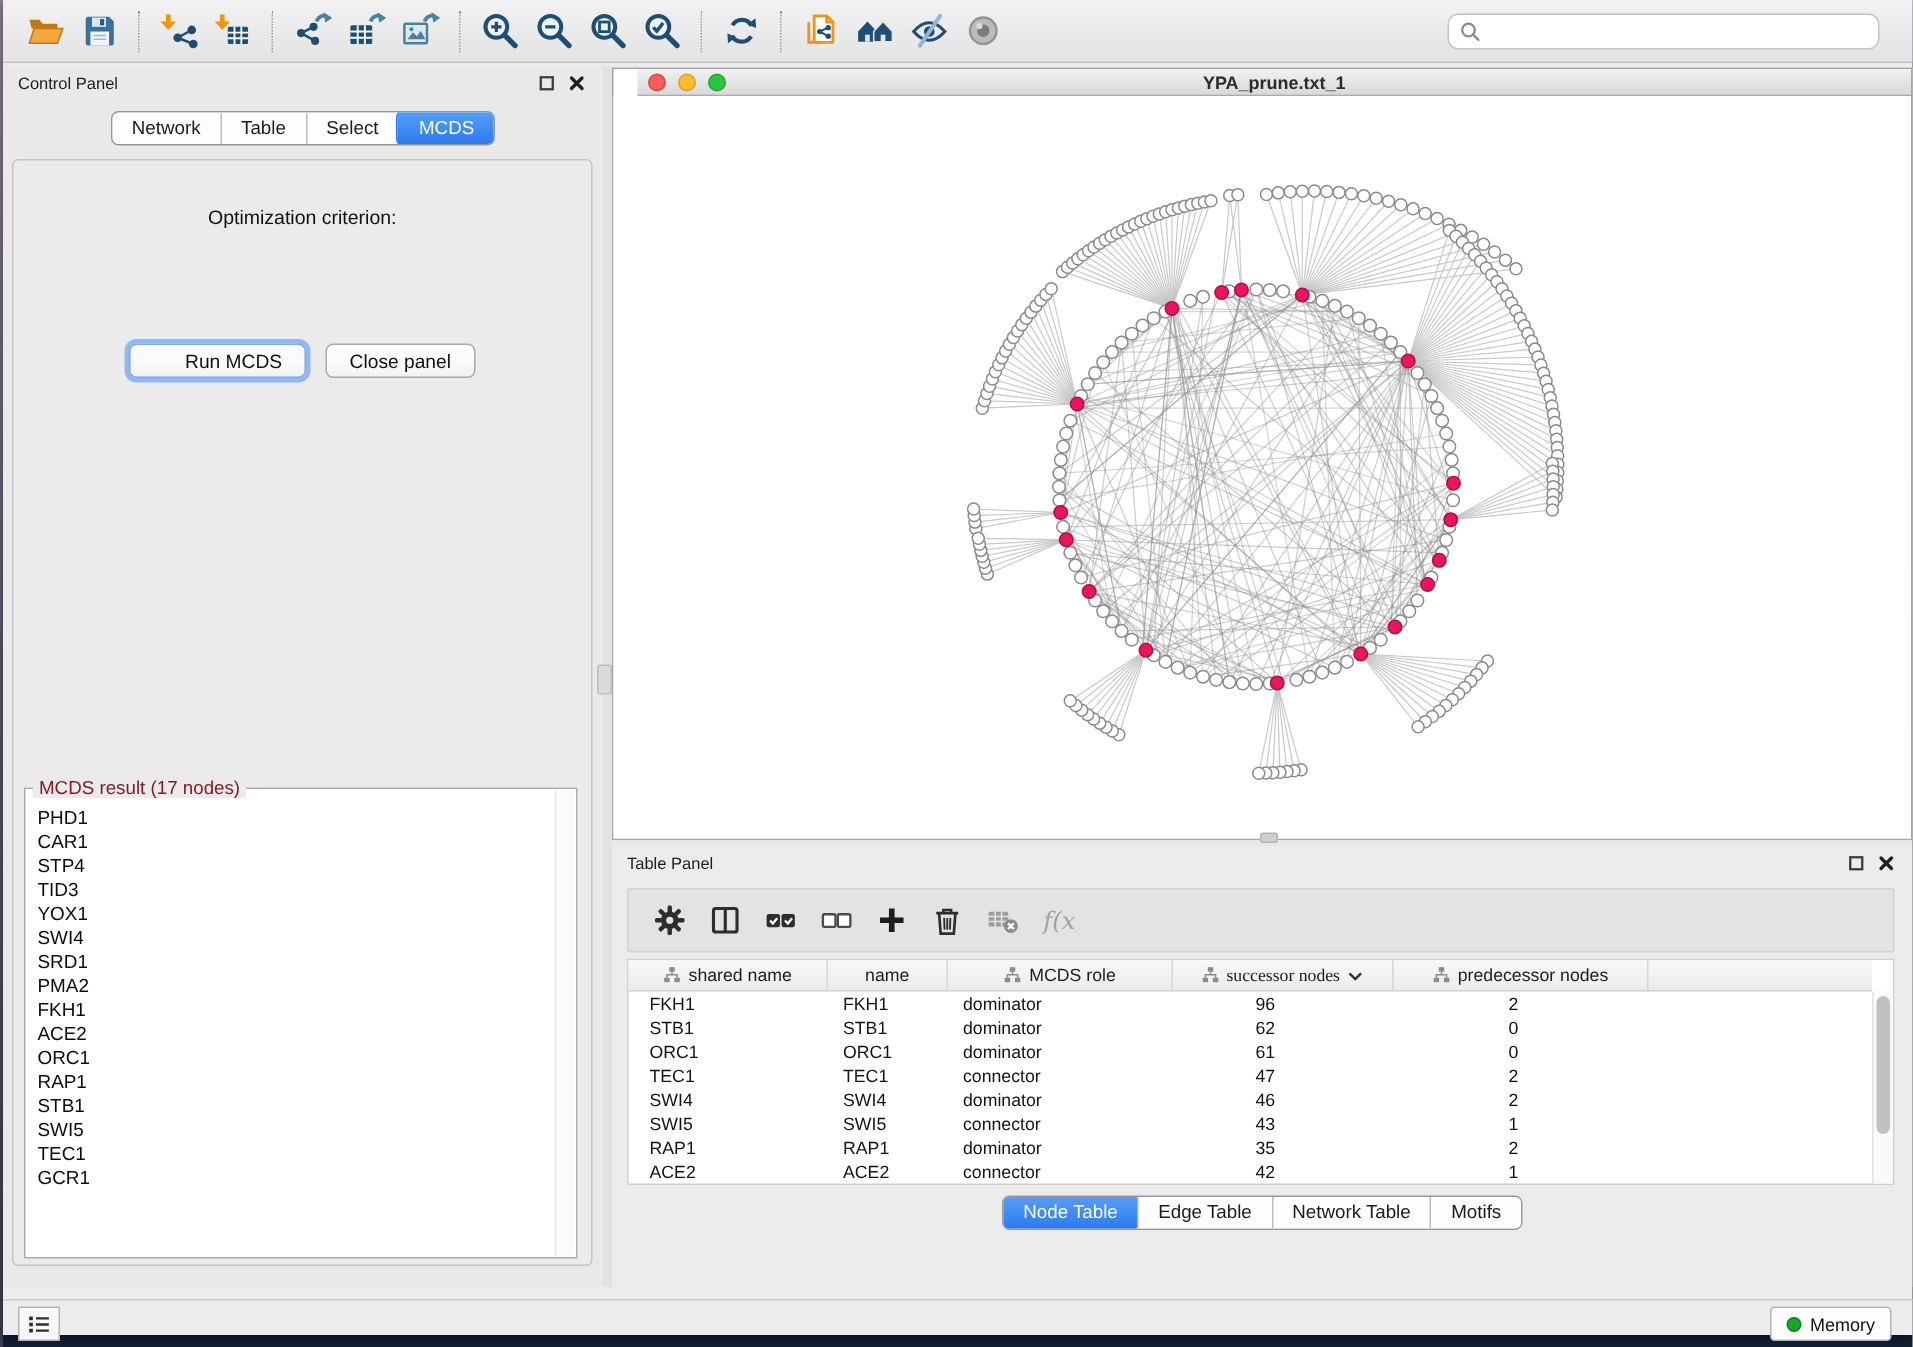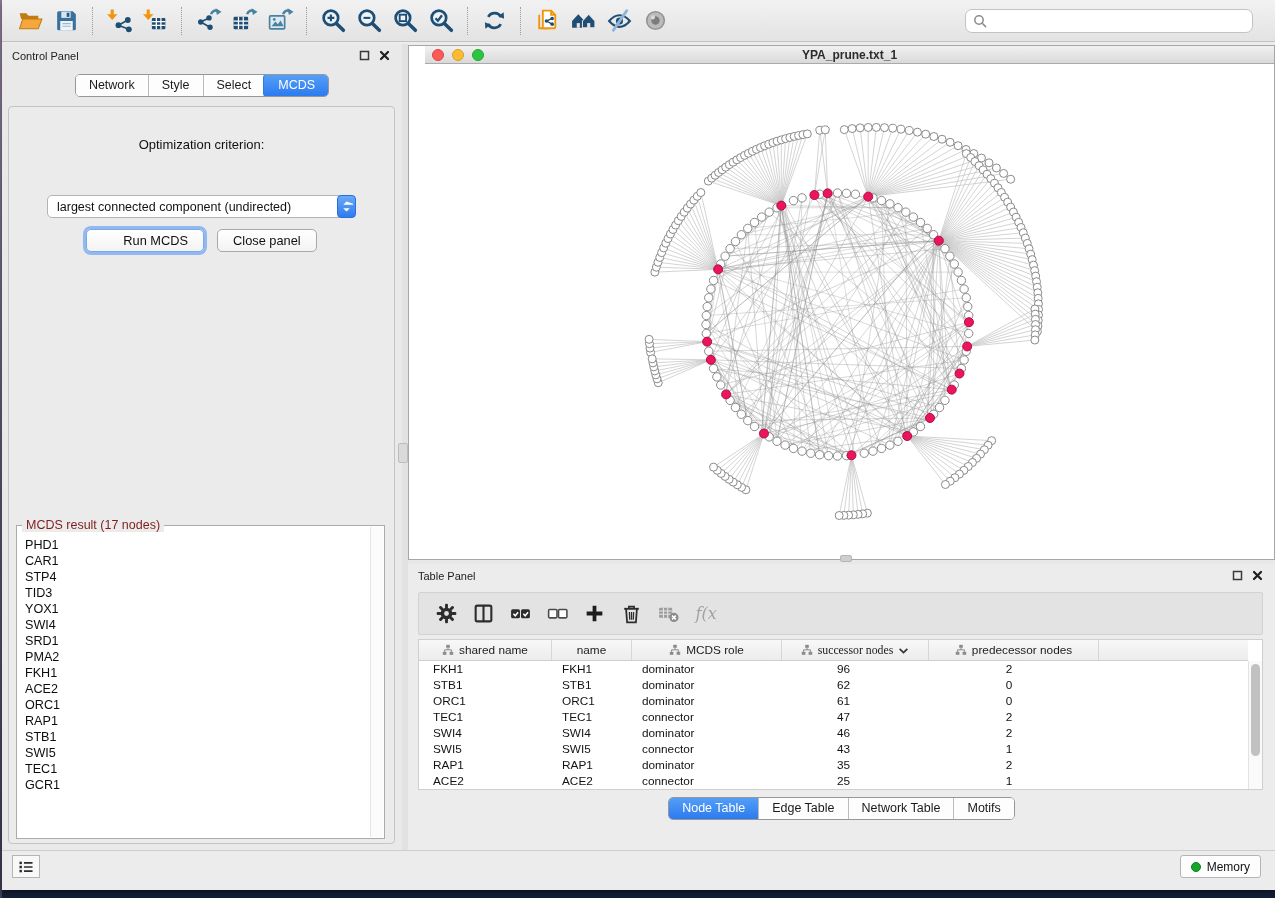--- a/index.html
+++ b/index.html
@@ -79,21 +79,21 @@
   .th.filler { border-right:0; }
   .tbl-body { position:absolute; left:0; right:14px; top:21px; bottom:0; overflow:hidden; }
   .tr { display:flex; height:16px; }
   .td { font-size:11.8px; line-height:16px; color:#131313; white-space:nowrap; overflow:hidden; }
   .td.num { text-align:center; }
   .tbl-scroll { position:absolute; right:0; top:21px; bottom:0; width:14px; background:#fafafa; border-left:1px solid #e2e2e2; }
   .tbl-thumb { position:absolute; left:2px; right:2px; top:3px; height:92px; background:#c1c1c1; border-radius:5px; }
   .tbl-tabs { position:absolute; left:0; right:0; bottom:38px; display:flex; justify-content:center; }
 
   
-  .status-bar { position:absolute; left:2px; right:0; bottom:8px; height:40px; background:#ececec; border-top:1px solid #cdcdcd; }
+  .status-bar { position:absolute; left:2px; right:0; bottom:8px; height:24px; background:#ececec; border-top:1px solid #cdcdcd; }
   .sb-list-btn { position:absolute; left:10px; top:4px; width:28px; height:23px; background:#f8f8f8; border:1px solid #b4b4b4; display:flex; align-items:center; justify-content:center; }
   .sb-list-btn svg { width:18px; height:18px; }
   .memory-btn { position:absolute; right:14px; top:4px; height:23px; background:#fdfdfd; border:1px solid #b4b4b4; border-radius:3px; display:flex; align-items:center; gap:6px; padding:0 10px; font-size:12px; color:#111; }
   .mem-dot { width:10px; height:10px; border-radius:50%; background:#17a52b; border:1px solid #0e7e1f; }
 </style>
 </head>
 <body>
 
 <div class="screen">
   <div class="edge-left"></div>
@@ -252,36 +252,27 @@
         </span>
       <span class="win-ico">
           <svg viewBox="0 0 11 11">
             <path d="M2 2l7 7M9 2L2 9" stroke="#1e1e1e" stroke-width="2.2" stroke-linecap="round"></path>
           </svg>
         </span>
     </div>
     <div class="ctl-tabs" id="ctl-tabs">
         <div class="seg-tabs">
           <div class="seg-tab">Network</div>
-          <div class="seg-tab">Style</div>
+          <div class="seg-tab">Table</div>
           <div class="seg-tab">Select</div>
           <div class="seg-tab active">MCDS</div>
         </div>
       </div>
     <div class="ctl-body">
       <div class="opt-label">Optimization criterion:</div>
-      <div class="combo">
-        <span class="combo-text">largest connected component (undirected)</span>
-        <span class="combo-stepper">
-            <svg viewBox="0 0 18 21">
-              <path d="M4.5 8.2L9 3.5l13.5 4.7z M4.5 8.2L9 3.5l4.5 4.7z" fill="#fff"></path>
-              <path d="M4.5 12.8L9 17.5l4.5-4.7z" fill="#fff"></path>
-            </svg>
-          </span>
-      </div>
       <div class="btn-row">
         <button class="mac-btn focus-ring">Run MCDS</button>
         <button class="mac-btn">Close panel</button>
       </div>
       <div class="mcds-fieldset">
         <span class="mcds-legend">MCDS result (17 nodes)</span>
         <div class="mcds-list" id="mcds-list">
             <div class="mcds-item">PHD1</div>
             <div class="mcds-item">CAR1</div>
             <div class="mcds-item">STP4</div>
@@ -1086,21 +1077,21 @@
             <div class="td" style="flex: 0 0 133px; width: 133px; padding-left: 14px;">RAP1</div>
             <div class="td" style="flex: 0 0 80px; width: 80px; padding-left: 10px;">RAP1</div>
             <div class="td" style="flex: 0 0 150px; width: 150px; padding-left: 10px;">dominator</div>
             <div class="td num" style="flex: 0 0 147px; width: 147px; padding-right: 24px;">35</div>
             <div class="td num" style="flex: 0 0 170px; width: 170px; padding-right: 10px;">2</div>
           </div>
           <div class="tr">
             <div class="td" style="flex: 0 0 133px; width: 133px; padding-left: 14px;">ACE2</div>
             <div class="td" style="flex: 0 0 80px; width: 80px; padding-left: 10px;">ACE2</div>
             <div class="td" style="flex: 0 0 150px; width: 150px; padding-left: 10px;">connector</div>
-            <div class="td num" style="flex: 0 0 147px; width: 147px; padding-right: 24px;">25</div>
+            <div class="td num" style="flex: 0 0 147px; width: 147px; padding-right: 24px;">42</div>
             <div class="td num" style="flex: 0 0 170px; width: 170px; padding-right: 10px;">1</div>
           </div>
         </div>
       <div class="tbl-scroll">
           <div class="tbl-thumb"></div>
         </div>
     </div>
     <div class="tbl-tabs" id="tbl-tabs">
         <div class="seg-tabs">
           <div class="seg-tab active">Node Table</div>

